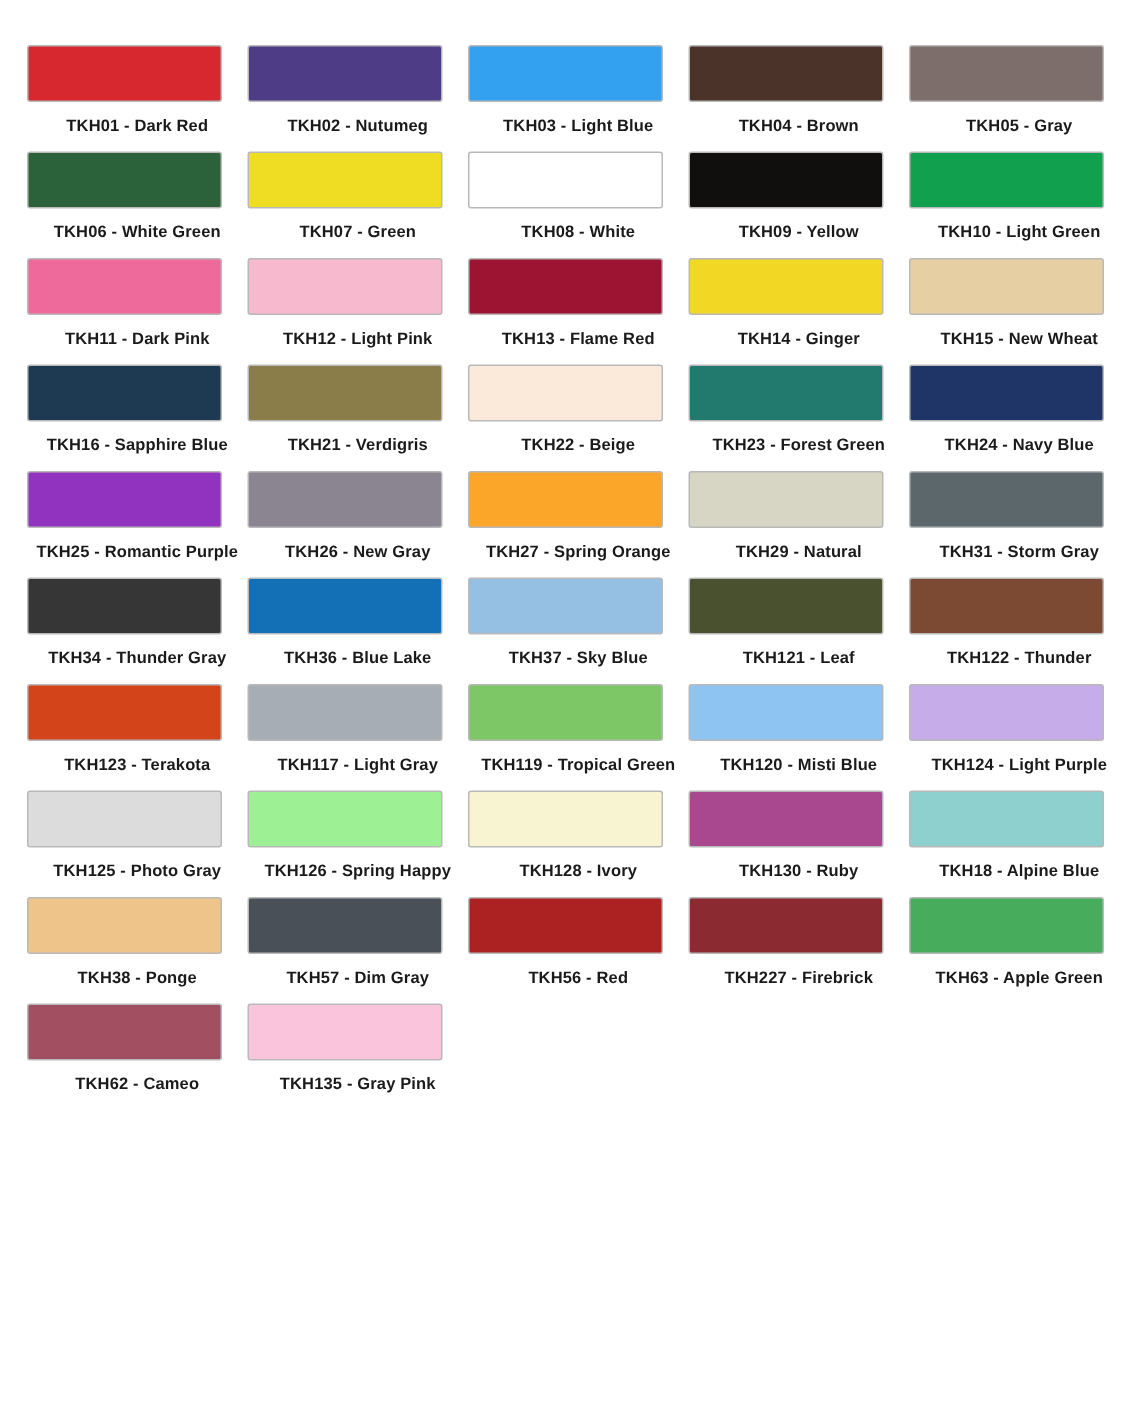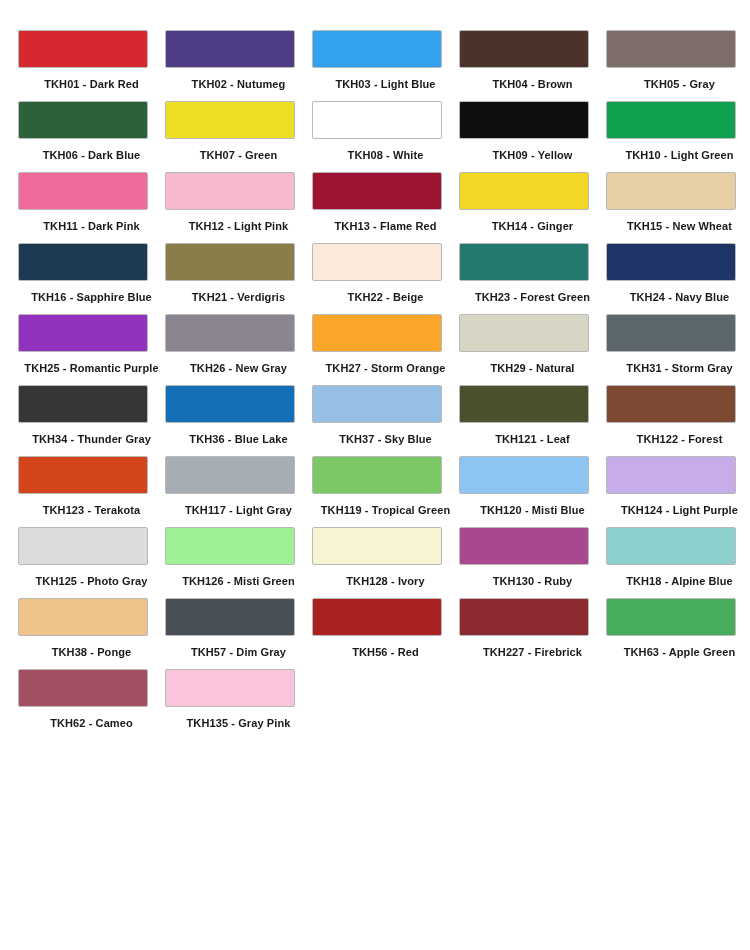--- a/index.html
+++ b/index.html
@@ -76,21 +76,21 @@
       <div class="cell">
         <div class="swatch" style="background: rgb(75, 51, 42);"></div>
         <div class="label">TKH04 - Brown</div>
       </div>
       <div class="cell">
         <div class="swatch" style="background: rgb(125, 110, 108);"></div>
         <div class="label">TKH05 - Gray</div>
       </div>
       <div class="cell">
         <div class="swatch" style="background: rgb(43, 98, 57);"></div>
-        <div class="label">TKH06 - Dark Blue</div>
+        <div class="label">TKH06 - White Green</div>
       </div>
       <div class="cell">
         <div class="swatch" style="background: rgb(238, 221, 34);"></div>
         <div class="label">TKH07 - Green</div>
       </div>
       <div class="cell">
         <div class="swatch" style="background: rgb(255, 255, 255);"></div>
         <div class="label">TKH08 - White</div>
       </div>
       <div class="cell">
@@ -144,21 +144,21 @@
       <div class="cell">
         <div class="swatch" style="background: rgb(146, 51, 192);"></div>
         <div class="label">TKH25 - Romantic Purple</div>
       </div>
       <div class="cell">
         <div class="swatch" style="background: rgb(138, 133, 145);"></div>
         <div class="label">TKH26 - New Gray</div>
       </div>
       <div class="cell">
         <div class="swatch" style="background: rgb(251, 165, 41);"></div>
-        <div class="label">TKH27 - Storm Orange</div>
+        <div class="label">TKH27 - Spring Orange</div>
       </div>
       <div class="cell">
         <div class="swatch" style="background: rgb(215, 213, 196);"></div>
         <div class="label">TKH29 - Natural</div>
       </div>
       <div class="cell">
         <div class="swatch" style="background: rgb(92, 103, 108);"></div>
         <div class="label">TKH31 - Storm Gray</div>
       </div>
       <div class="cell">
@@ -172,21 +172,21 @@
       <div class="cell">
         <div class="swatch" style="background: rgb(150, 192, 227);"></div>
         <div class="label">TKH37 - Sky Blue</div>
       </div>
       <div class="cell">
         <div class="swatch" style="background: rgb(73, 81, 47);"></div>
         <div class="label">TKH121 - Leaf</div>
       </div>
       <div class="cell">
         <div class="swatch" style="background: rgb(124, 74, 51);"></div>
-        <div class="label">TKH122 - Forest</div>
+        <div class="label">TKH122 - Thunder</div>
       </div>
       <div class="cell">
         <div class="swatch" style="background: rgb(211, 68, 26);"></div>
         <div class="label">TKH123 - Terakota</div>
       </div>
       <div class="cell">
         <div class="swatch" style="background: rgb(167, 173, 181);"></div>
         <div class="label">TKH117 - Light Gray</div>
       </div>
       <div class="cell">
@@ -200,21 +200,21 @@
       <div class="cell">
         <div class="swatch" style="background: rgb(198, 173, 234);"></div>
         <div class="label">TKH124 - Light Purple</div>
       </div>
       <div class="cell">
         <div class="swatch" style="background: rgb(220, 220, 220);"></div>
         <div class="label">TKH125 - Photo Gray</div>
       </div>
       <div class="cell">
         <div class="swatch" style="background: rgb(158, 240, 149);"></div>
-        <div class="label">TKH126 - Misti Green</div>
+        <div class="label">TKH126 - Spring Happy</div>
       </div>
       <div class="cell">
         <div class="swatch" style="background: rgb(248, 244, 210);"></div>
         <div class="label">TKH128 - Ivory</div>
       </div>
       <div class="cell">
         <div class="swatch" style="background: rgb(169, 72, 143);"></div>
         <div class="label">TKH130 - Ruby</div>
       </div>
       <div class="cell">

